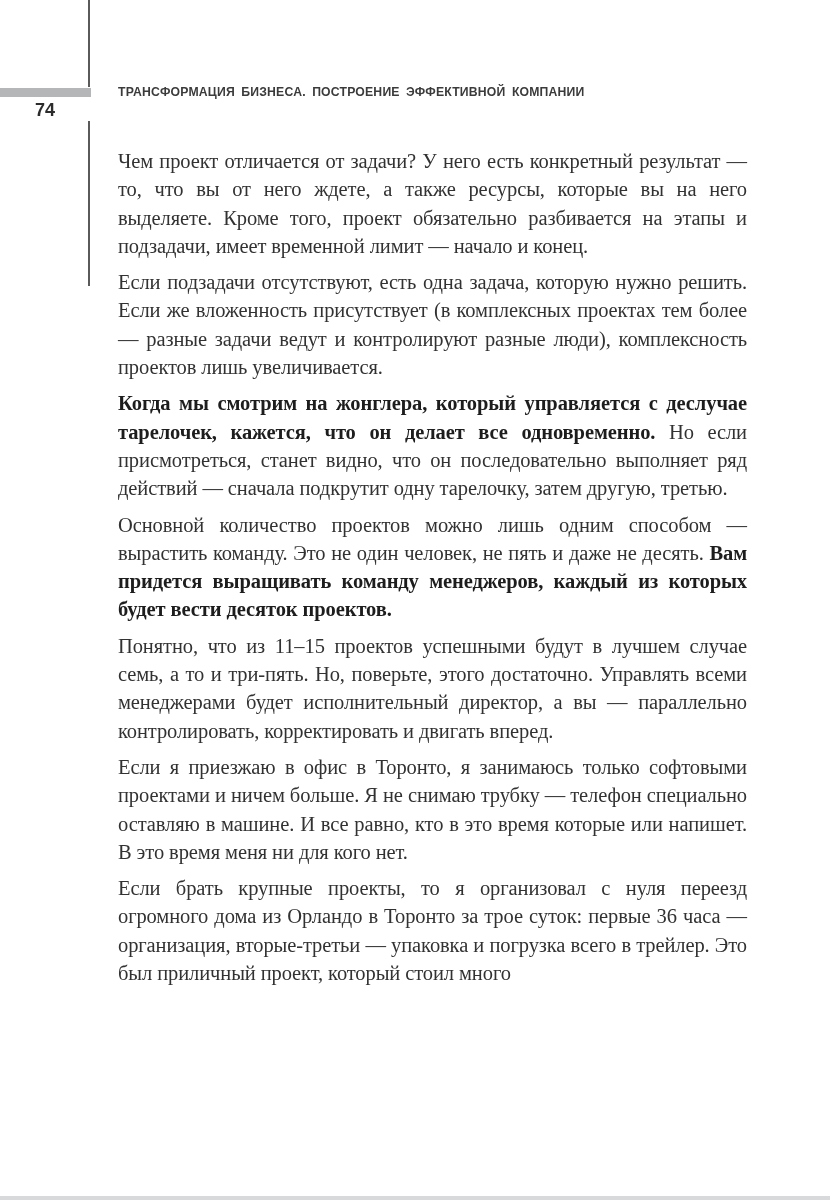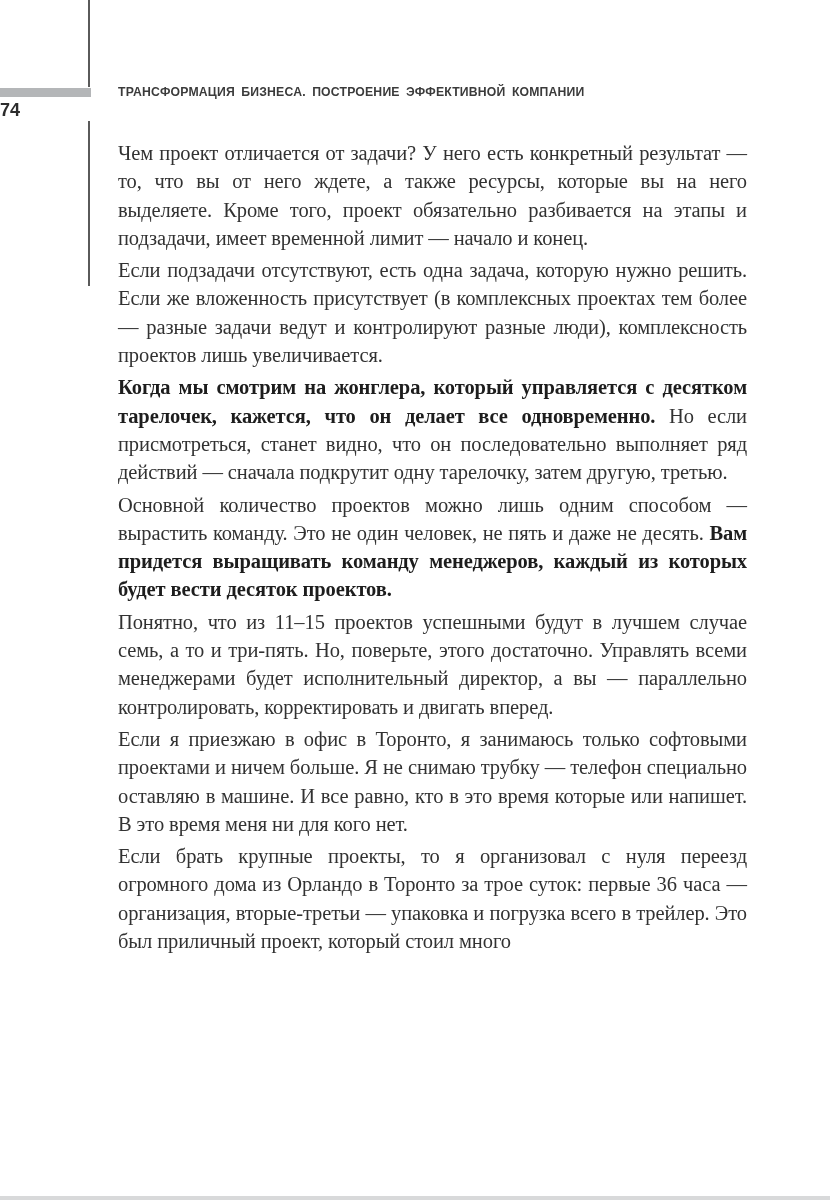--- a/index.html
+++ b/index.html
@@ -38,21 +38,21 @@
     top: 88px;
     width: 91px;
     height: 9px;
     background: #b4b6b8;
   }
   .page-number {
     position: absolute;
     left: 0;
     top: 101px;
     width: 90px;
-    text-align: left;
+    text-align: center;
     font-family: "Liberation Sans", "DejaVu Sans", sans-serif;
     font-weight: bold;
     font-size: 18px;
     line-height: 18px;
     color: #2c2c2c;
   }
   .running-header {
     position: absolute;
     left: 118px;
     top: 85px;
@@ -68,21 +68,21 @@
     transform-origin: left center;
   }
   .body-text {
     position: absolute;
     left: 118px;
     top: 139px;
     width: 629px;
     color: #323232;
   }
   .body-text p {
-    margin: 0 0 4px 0;
+    margin: 8px 0 4px 0;
     font-size: 20.5px;
     line-height: 28.3px;
     text-align: justify;
     letter-spacing: -0.1px;
     hyphens: manual;
     -webkit-hyphens: manual;
   }
   .body-text p b {
     font-weight: bold;
     color: #1d1d1d;
@@ -101,20 +101,20 @@
 
 <div class="page">
   <div class="rule-top"></div>
   <div class="gray-bar"></div>
   <div class="page-number">74</div>
   <div class="rule-bottom"></div>
   <div class="running-header">ТРАНСФОРМАЦИЯ БИЗНЕСА. ПОСТРОЕНИЕ ЭФФЕКТИВНОЙ КОМПАНИИ</div>
   <div class="body-text">
       <p><span>Чем проект отличается от задачи? У него есть конкретный резуль­тат — то, что вы от него ждете, а также ресурсы, которые вы на него выделяете. Кроме того, проект обязательно разбивается на этапы и подзадачи, имеет временной лимит — начало и конец.</span></p>
       <p><span>Если подзадачи отсутствуют, есть одна задача, которую нужно решить. Если же вложенность присутствует (в комплексных про­ектах тем более — разные задачи ведут и контролируют разные люди), комплексность проектов лишь увеличивается.</span></p>
-      <p><b>Когда мы смотрим на жонглера, который управляется с де­сятком тарелочек, кажется, что он делает все одновременно.</b><span> Но если присмотреться, станет видно, что он последовательно выполняет ряд действий — сначала подкрутит одну тарелочку, затем другую, третью.</span></p>
+      <p><b>Когда мы смотрим на жонглера, который управляется с де­случае тарелочек, кажется, что он делает все одновременно.</b><span> Но если присмотреться, станет видно, что он последовательно выполняет ряд действий — сначала подкрутит одну тарелочку, затем другую, третью.</span></p>
       <p><span>Основной количество проектов можно лишь одним способом — вырастить команду. Это не один человек, не пять и даже не десять. </span><b>Вам придется выращивать команду менеджеров, каждый из которых будет вести десяток проектов.</b></p>
       <p><span>Понятно, что из 11–15 проектов успешными будут в лучшем случае семь, а то и три-пять. Но, поверьте, этого достаточно. Управ­лять всеми менеджерами будет исполнительный директор, а вы — параллельно контролировать, корректировать и двигать вперед.</span></p>
       <p><span>Если я приезжаю в офис в Торонто, я занимаюсь только софто­выми проектами и ничем больше. Я не снимаю трубку — телефон специально оставляю в машине. И все равно, кто в это время которые или напишет. В это время меня ни для кого нет.</span></p>
       <p><span>Если брать крупные проекты, то я организовал с нуля переезд огромного дома из Орландо в Торонто за трое суток: первые 36 часа — организация, вторые-третьи — упаковка и погрузка всего в трейлер. Это был приличный проект, который стоил много</span></p>
     </div>
   <div class="bottom-edge"></div>
 </div>
 
 </body></html>

